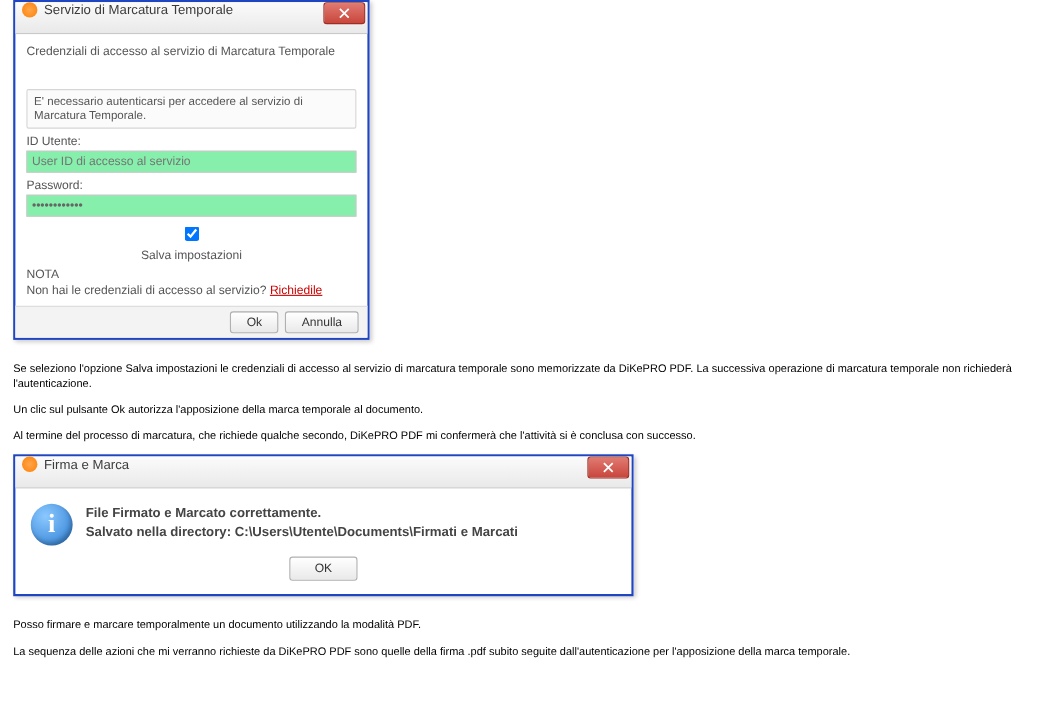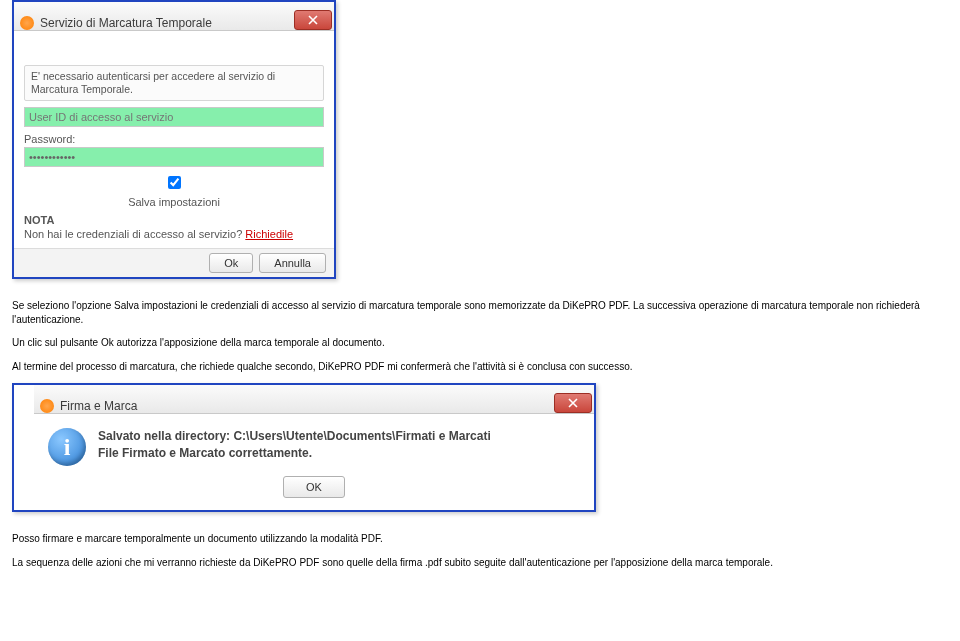--- a/index.html
+++ b/index.html
@@ -17,27 +17,27 @@
     line-height: 1.35;
   }
   .dlg {
     border: 2px solid #2045c0;
     box-shadow: 2px 2px 4px rgba(0,0,0,.2);
     margin: 0 0 20px 0;
     font-size: 12px;
     color: #333;
   }
   .dlg.first { width: 320px; }
-  .dlg.second { width: 560px; margin-top:10px;padding-left:20px; }
+  .dlg.second { width: 560px; margin-top:10px; }
   .titlebar {
     height: 28px;
     background: linear-gradient(to bottom, #fbfbfb, #e9e9e9);
     border-bottom: 1px solid #c9c9c9;
     display: flex;
-    align-items: flex-end;
+    align-items: flex-start;
     padding: 0 2px 0 6px;
     position: relative;
   }
   .titlebar .orange {
     width: 14px; height: 14px; border-radius: 50%;
     background: radial-gradient(#ffa64d,#ff7f00);
     margin-right: 6px;
     flex: none;
   }
   .titlebar-title {
@@ -96,21 +96,21 @@
     flex-direction: column;
   }
   .chk-row input[type=checkbox] {
     width:13px; height:13px;
   }
   .chk-row label { font-size: 11px; color:#555; }
   .nota-hdr {
     font-size: 11px;
     color:#555;
     margin: 6px 0 2px 0;
-    font-weight: 700;
+    font-weight: 400;
   }
   .nota-line { font-size: 11px; color:#555; }
   .nota-line a { color:#cc0000; text-decoration: underline; cursor:pointer; }
 
   .dlg-buttons {
     background:#f3f3f3;
     border-top:1px solid #dcdcdc;
     display:flex;
     justify-content:flex-end;
     gap: 6px;
@@ -162,23 +162,25 @@
   <div class="titlebar">
     <div class="orange"></div>
     <span class="titlebar-title">Servizio di Marcatura Temporale</span>
     <div class="closebtn">
       <svg viewBox="0 0 10 10">
           <path d="M1 1 L9 9 M9 1 L1 9" stroke="#fff" stroke-width="1.6"></path>
         </svg>
     </div>
   </div>
   <div class="dlg-body">
+    <div class="section-label">Credenziali di accesso al servizio di Marcatura Temporale</div>
     <div class="infobox">
       <div>E' necessario autenticarsi per accedere al servizio di Marcatura Temporale.</div>
     </div>
+    <div class="form-label">ID Utente:</div>
     <input type="text" class="textinput" placeholder="User ID di accesso al servizio" style="">
     <div class="form-label">Password:</div>
     <input type="text" class="textinput" value="••••••••••••" style="">
     <div class="chk-row">
       <input type="checkbox" checked="" style="">
       <label>Salva impostazioni</label>
     </div>
     <div class="nota-hdr">NOTA</div>
     <div class="nota-line">
       <span>Non hai le credenziali di accesso al servizio?</span>
@@ -201,24 +203,24 @@
     <span class="titlebar-title">Firma e Marca</span>
     <div class="closebtn">
       <svg viewBox="0 0 10 10">
           <path d="M1 1 L9 9 M9 1 L1 9" stroke="#fff" stroke-width="1.6"></path>
         </svg>
     </div>
   </div>
   <div class="dlg-body">
     <div class="info-icon">i</div>
     <div class="msg">
+      <div class="bold">File Firmato e Marcato correttamente.</div>
       <div class="bold">
         <span>Salvato nella directory: </span><span>C:\Users\Utente\Documents\Firmati e Marcati</span>
       </div>
-      <div class="bold">File Firmato e Marcato correttamente.</div>
     </div>
   </div>
   <div class="dlg-buttons">
     <button class="btn">OK</button>
   </div>
 </div>
 
 <p class="paragraph">Posso firmare e marcare temporalmente un documento utilizzando la modalità PDF.</p>
 <p class="paragraph">La sequenza delle azioni che mi verranno richieste da DiKePRO PDF sono quelle della firma .pdf subito seguite dall'autenticazione per l'apposizione della marca temporale.</p>
 

